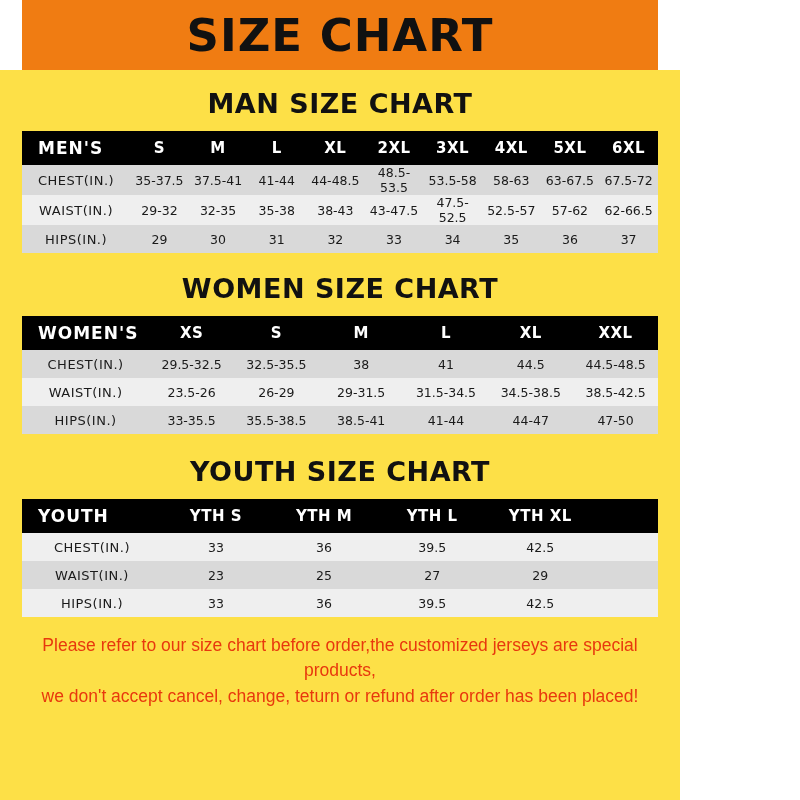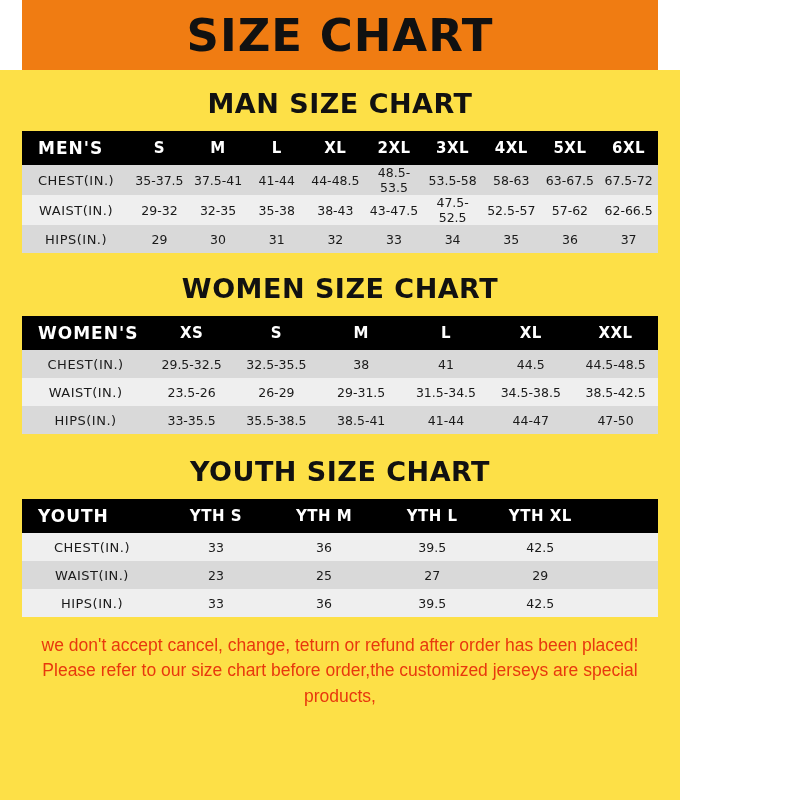--- a/index.html
+++ b/index.html
@@ -303,18 +303,18 @@
           <td>33</td>
           <td>36</td>
           <td>39.5</td>
           <td>42.5</td>
           <td></td>
         </tr>
       </tbody>
     </table>
 
     <div class="footer-note">
+      <div>Please refer to our size chart before order,the customized jerseys are special products,</div>
       <div>we don't accept cancel, change, teturn or refund after order has been placed!</div>
-      <div>Please refer to our size chart before order,the customized jerseys are special products,</div>
     </div>
 
   </div>
 </div>
 
 </body></html>

